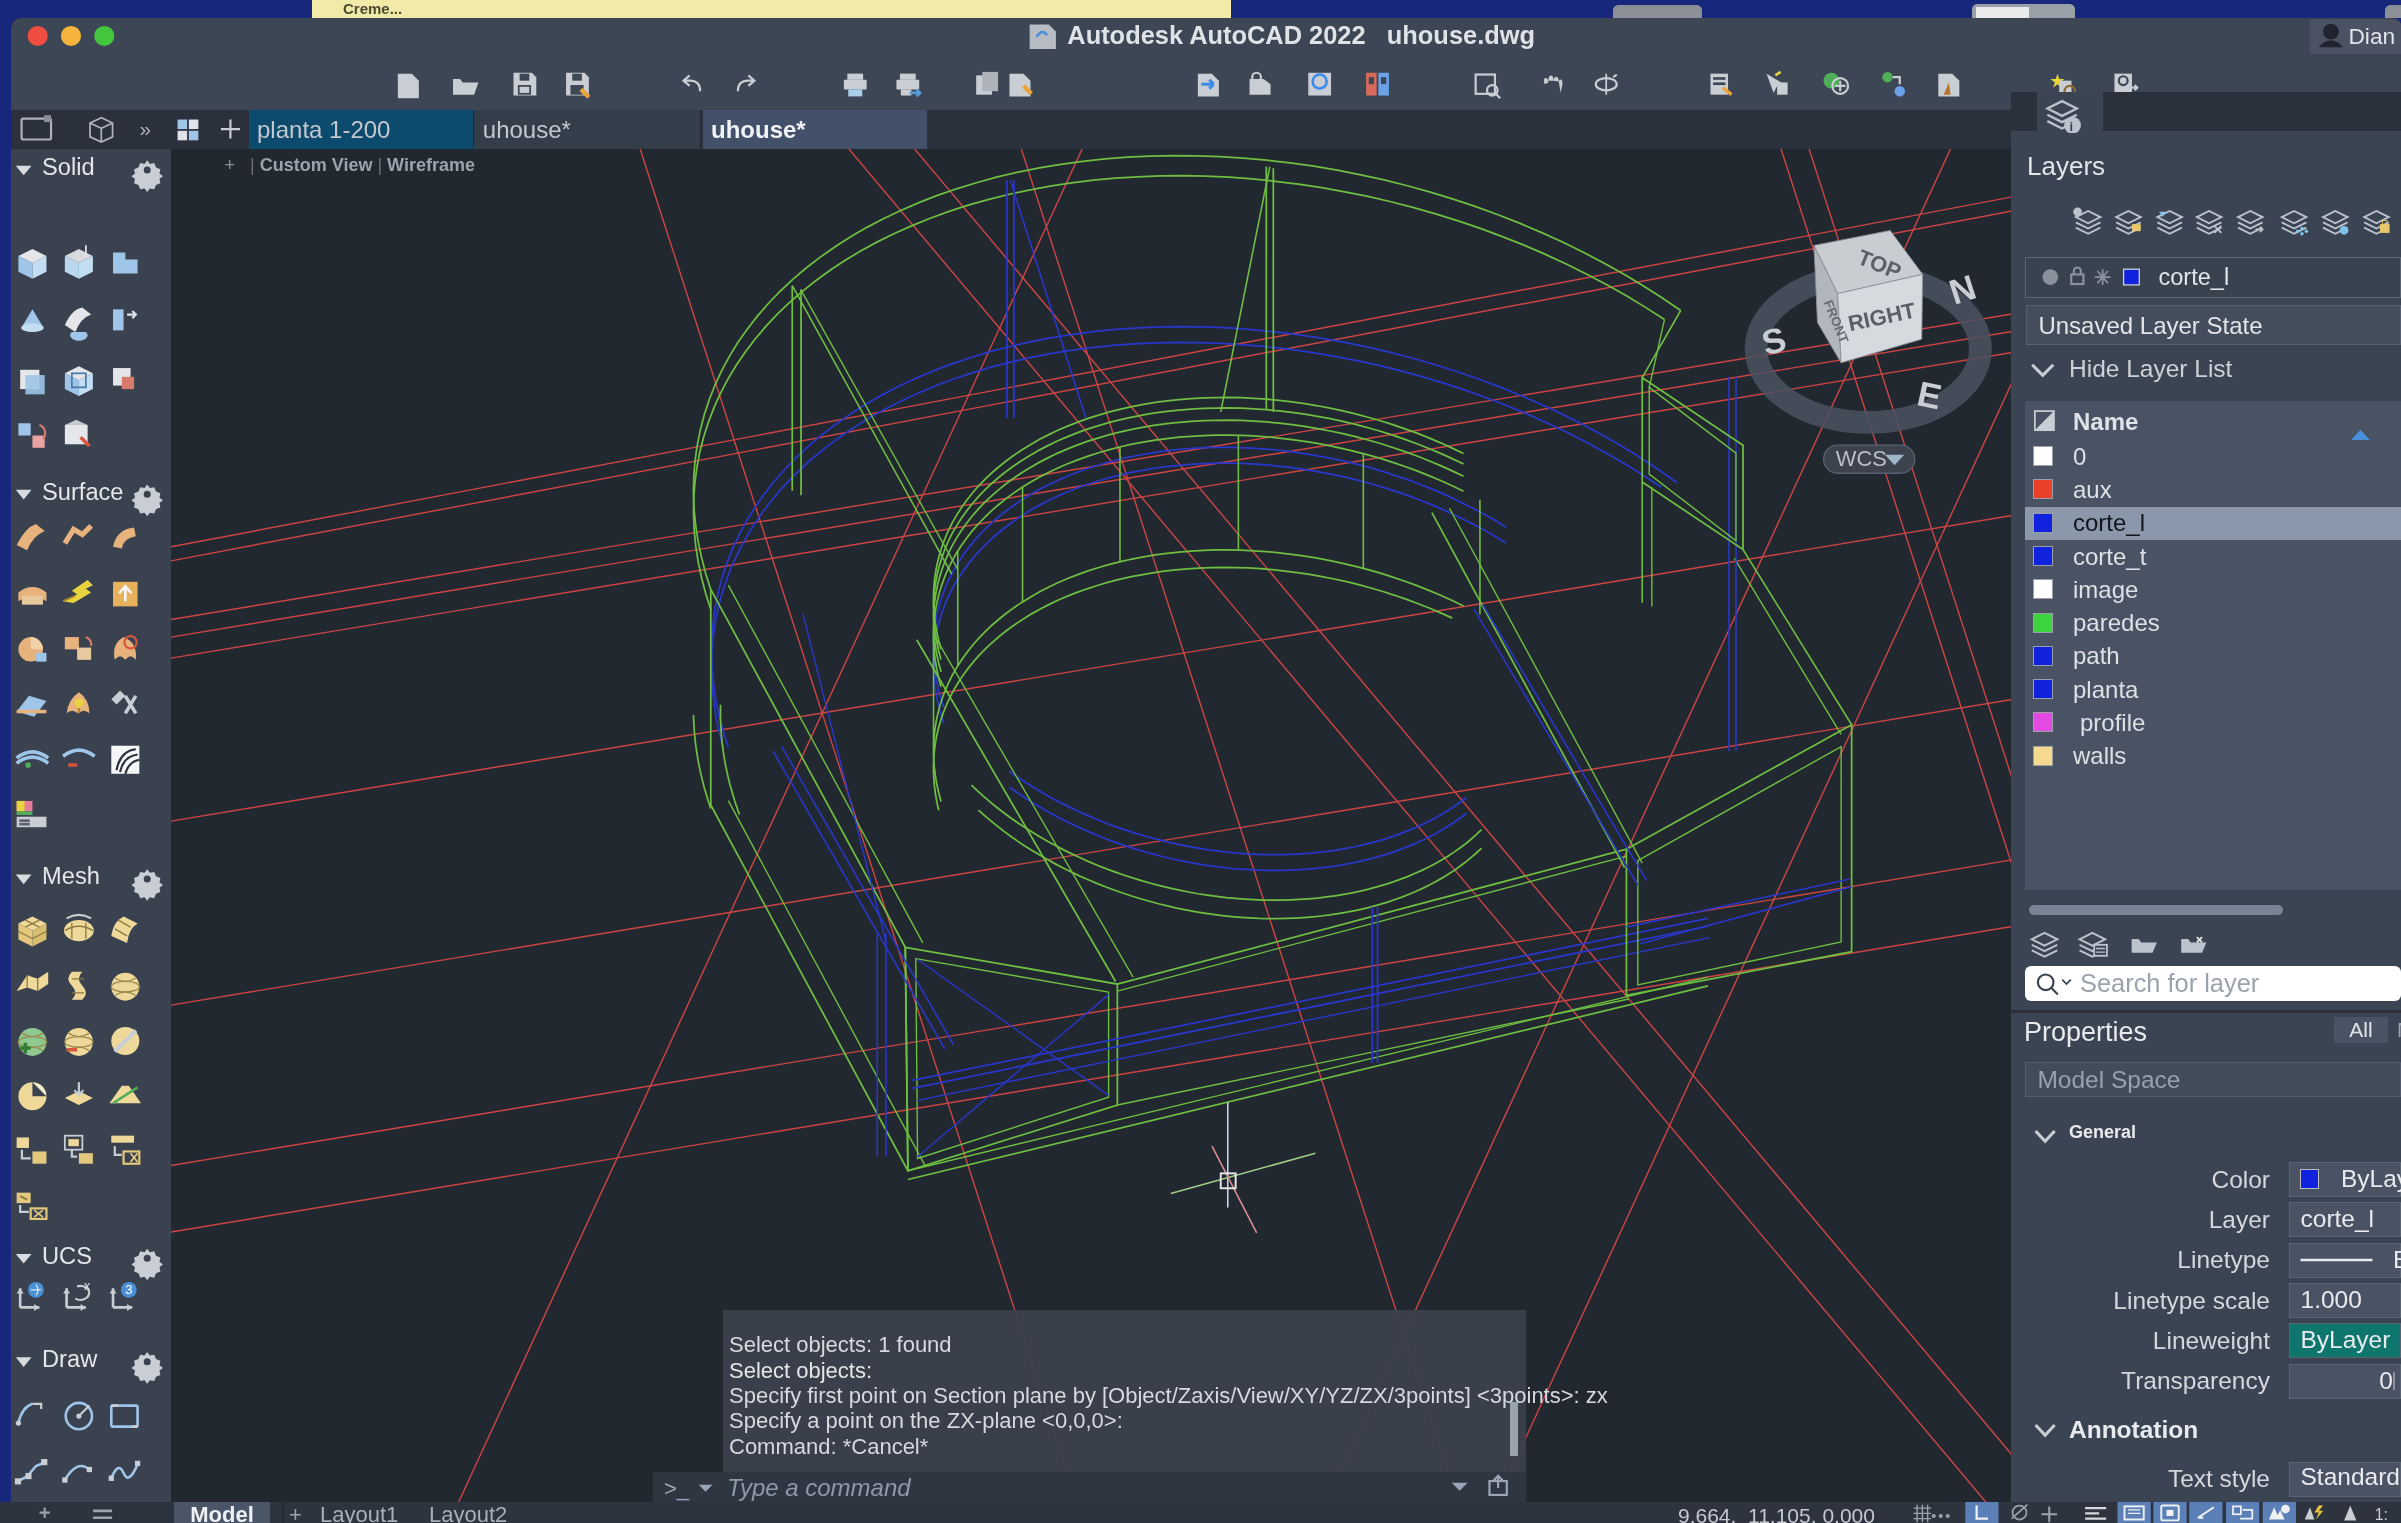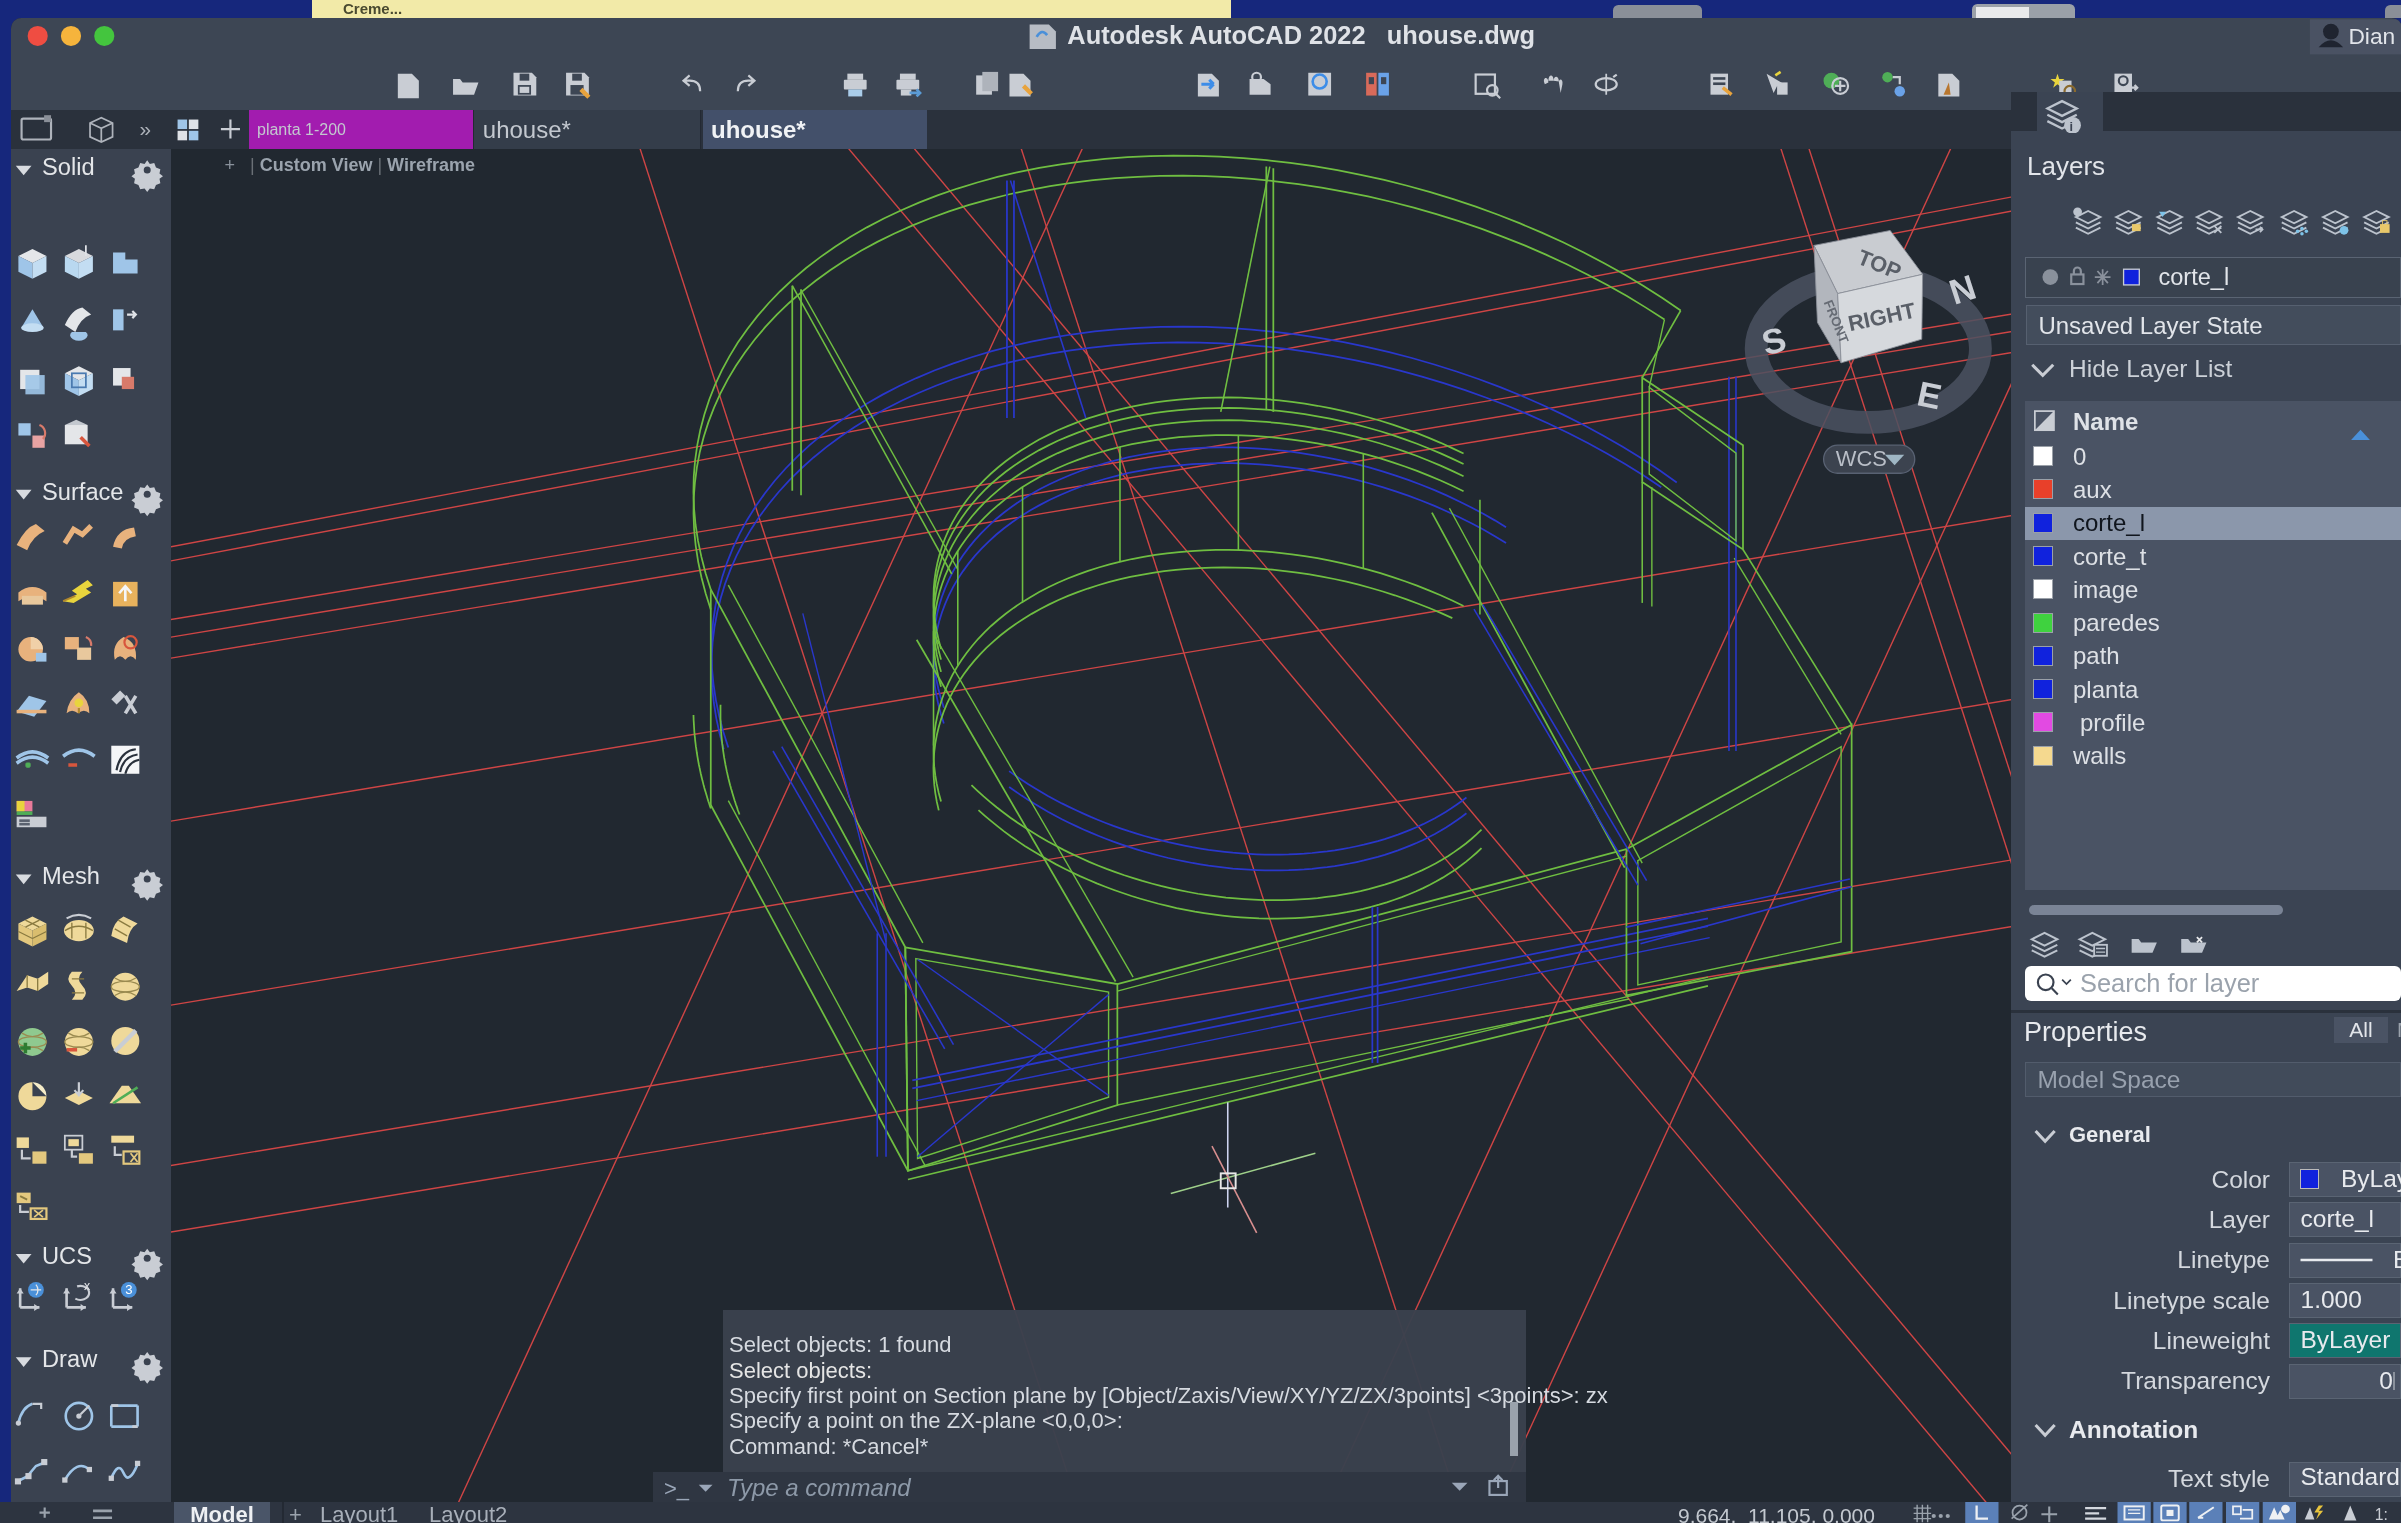--- a/index.html
+++ b/index.html
@@ -155,21 +155,21 @@
         <g transform="translate(96,7)">
           <path d="M5 8 L18 2 L31 8 L31 24 L18 30 L5 24 Z M5 8 L18 14 L31 8 M18 14 L18 30" fill="none" stroke="#aeb3bb" stroke-width="2"></path>
         </g>
         <text x="158" y="30" font-size="24" fill="#aeb3bb">»</text>
         <rect x="202" y="11" width="11" height="11" fill="#9fc5e8"></rect>
         <rect x="215" y="11" width="11" height="11" fill="#dfe2e7"></rect>
         <rect x="202" y="24" width="11" height="11" fill="#dfe2e7"></rect>
         <rect x="215" y="24" width="11" height="11" fill="#9fc5e8"></rect>
         <path d="M252 22 h22 M263 11 v22" stroke="#c9cdd4" stroke-width="2.5"></path>
       </svg>
-<div class="abs" style="left:249px;top:0;width:225px;height:39px;background:#a21caf;border-right:1.8px solid #232933;color:#c3c8cf;font-size:16px;line-height:39px;padding-left:8px;box-sizing:border-box;">planta 1-200</div>
+<div class="abs" style="left:249px;top:0;width:225px;height:39px;background:#0c4a6e;border-right:1.8px solid #232933;color:#c3c8cf;font-size:24px;line-height:39px;padding-left:8px;box-sizing:border-box;">planta 1-200</div>
 <div class="abs" style="left:474px;top:0;width:227px;height:39px;background:#343d4a;border-right:1.8px solid #232933;color:#c3c8cf;font-size:24px;line-height:39px;padding-left:8.8px;box-sizing:border-box;">uhouse*</div>
 <div class="abs" style="left:703px;top:0;width:224px;height:39px;background:#43506a;color:#f0f2f5;font-weight:bold;font-size:24px;line-height:39px;padding-left:8px;box-sizing:border-box;">uhouse*</div>
     </div>
 <div class="palette"></div>
 <svg class="abs" style="left:-10.5px;top:-17.5px;" width="2401" height="1523" viewBox="0 0 2740 1738">
       <g transform="translate(15,278)">
         <path d="M6 14 L22 6 L38 14 L22 22 Z" fill="#e4e6e9"></path>
         <path d="M6 14 L22 22 L22 40 L6 32 Z" fill="#9fc5e8"></path>
         <path d="M22 22 L38 14 L38 32 L22 40 Z" fill="#c3ddf2"></path>
       </g>
@@ -743,21 +743,21 @@
     </svg>
 <div class="abs" style="left:2080px;top:969px;color:#9aa2ac;font-size:25.4px;">Search for layer</div>
 <div class="abs" style="left:2011px;top:1010px;width:390px;height:2.6px;background:#2a313c;"></div>
 <div class="abs" style="left:2024px;top:1017px;color:#e8eaee;font-size:27px;">Properties</div>
 <div class="abs" style="left:2334px;top:1017px;width:54px;height:26px;background:#4a5364;color:#e2e5ea;font-size:21px;text-align:center;line-height:26px;">All</div>
 <div class="abs" style="left:2397px;top:1018px;color:#9aa2ac;font-size:21px;">My</div>
 <div class="abs" style="left:2025px;top:1062px;width:376px;height:35px;background:#414b5a;border:0.9px solid #525c6c;box-sizing:border-box;color:#98a1ae;font-size:24.5px;line-height:33px;padding-left:11.4px;">Model Space</div>
 <svg class="abs" style="left:2031px;top:1124px;" width="30" height="26" viewBox="0 0 34 30">
       <path d="M5 8 l11 12 11 -12" fill="none" stroke="#c9cdd4" stroke-width="3.5"></path>
     </svg>
-<div class="abs" style="left:2069px;top:1122px;color:#e8eaee;font-size:22px;font-weight:bold;">General</div>
+<div class="abs" style="left:2069px;top:1122px;color:#e8eaee;font-size:18px;font-weight:bold;">General</div>
 <div class="abs" style="left:2011px;top:1166px;width:259px;height:32px;color:#d4d8de;font-size:24.5px;text-align:right;">Color</div>
     <div class="abs" style="left:2289px;top:1162px;width:112px;height:35px;background:#4a5364;border:0.9px solid #5a6473;box-sizing:border-box;">
       <div class="abs" style="left:10.5px;top:7px;width:17.5px;height:17.5px;background:#1022dd;outline:0.9px solid #bbb;"></div>
       <div class="abs" style="left:51px;top:1.8px;color:#e8eaee;font-size:24.5px;">ByLaye</div>
     </div>
 <div class="abs" style="left:2011px;top:1206px;width:259px;height:32px;color:#d4d8de;font-size:24.5px;text-align:right;">Layer</div>
     <div class="abs" style="left:2289px;top:1202px;width:112px;height:35px;background:#4a5364;border:0.9px solid #5a6473;box-sizing:border-box;">
       <div class="abs" style="left:10.5px;top:1.8px;color:#e8eaee;font-size:24.5px;">corte_l</div>
     </div>
 <div class="abs" style="left:2011px;top:1246px;width:259px;height:32px;color:#d4d8de;font-size:24.5px;text-align:right;">Linetype</div>

